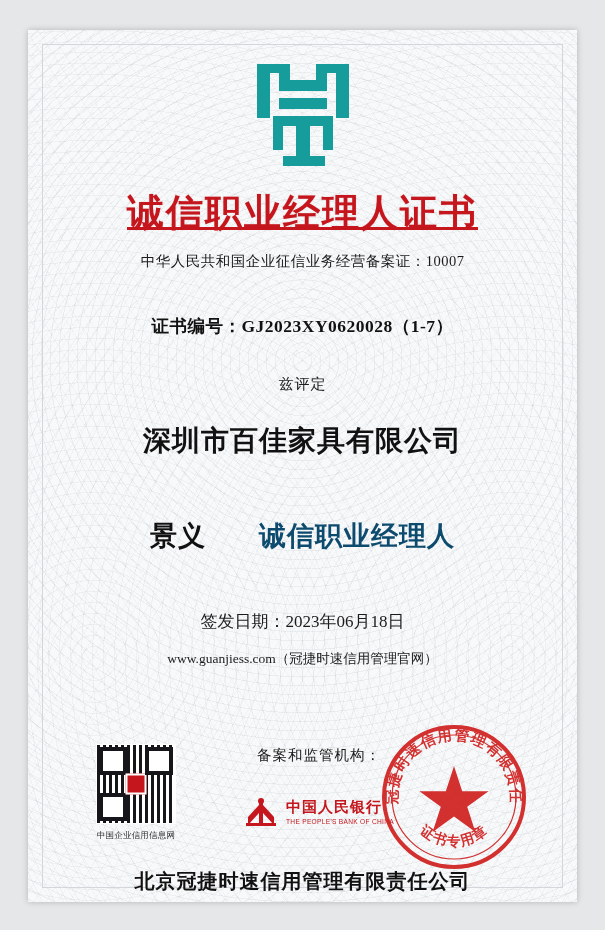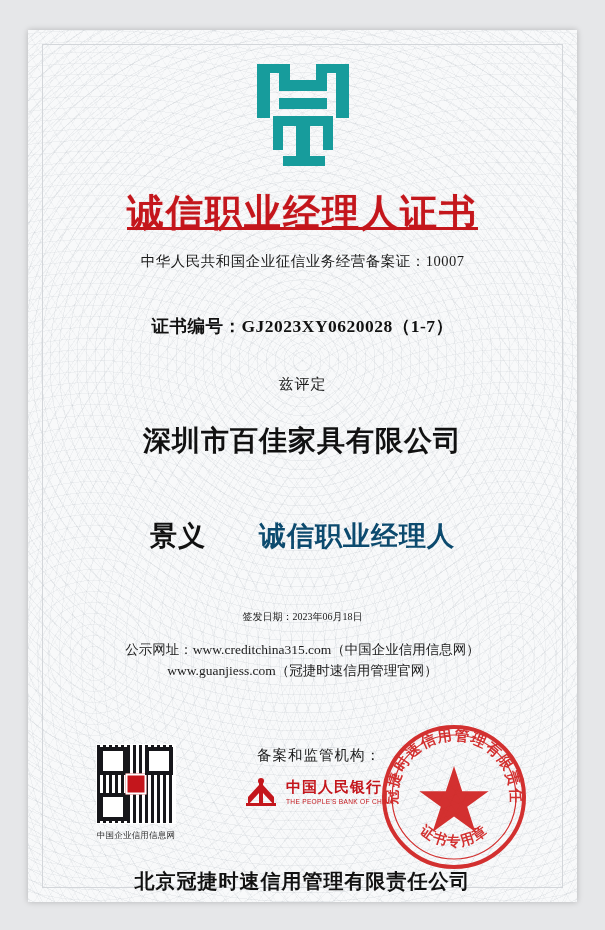--- a/index.html
+++ b/index.html
@@ -136,21 +136,21 @@
     font-weight: bold;
     color: #0c4a6e;
     letter-spacing: 1px;
     font-family: Liberation Mono, monospace;
   }
 
   .dates {
     margin-top: 56px;
     display: flex;
     gap: 46px;
-    font-size: 10px;
+    font-size: 17px;
     color: #1b1b1b;
     font-family: "Liberation Serif", "DejaVu Serif", serif;
   }
 
   .urls {
     margin-top: 16px;
     text-align: center;
     font-size: 13.5px;
     color: #1b1b1b;
     line-height: 1.55;
@@ -229,21 +229,21 @@
     width: 190px;
     text-align: center;
   }
   .regulator-label {
     font-size: 14.5px;
     color: #1b1b1b;
     letter-spacing: 1px;
     font-family: "Liberation Serif", "DejaVu Serif", serif;
   }
   .pboc {
-    margin-top: 12px;
+    margin-top: 32px;
     display: flex;
     align-items: center;
     justify-content: center;
     gap: 8px;
   }
   .pboc-mark { width: 34px; height: 30px; }
   .pboc-text {
     text-align: left;
     line-height: 1.1;
   }
@@ -326,23 +326,20 @@
       <div class="award-row">
         <div class="award-name">景义</div>
         <div class="award-title">诚信职业经理人</div>
       </div>
 
       <div class="dates">
         <div>签发日期：2023年06月18日</div>
       </div>
 
       <div class="urls">
-        <div>
-          <span>公示网址：</span><span class="url">www.creditchina315.com（中国企业信用信息网）</span>
-        </div>
         <div class="url">www.guanjiess.com（冠捷时速信用管理官网）</div>
       </div>
     </div>
 
     <div class="bottom">
 
       <div class="qr-wrap">
         <div class="qr">
           <div class="qr-dot"></div>
           <div class="qr-center"></div>

